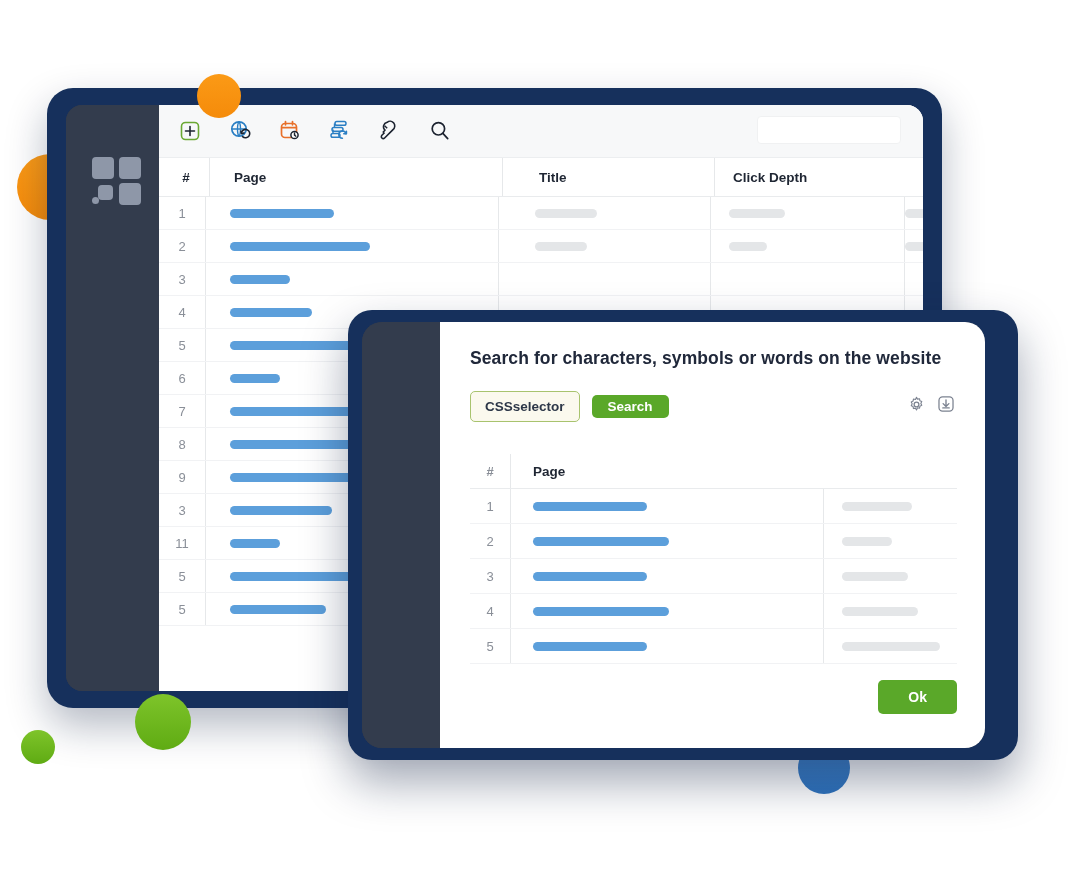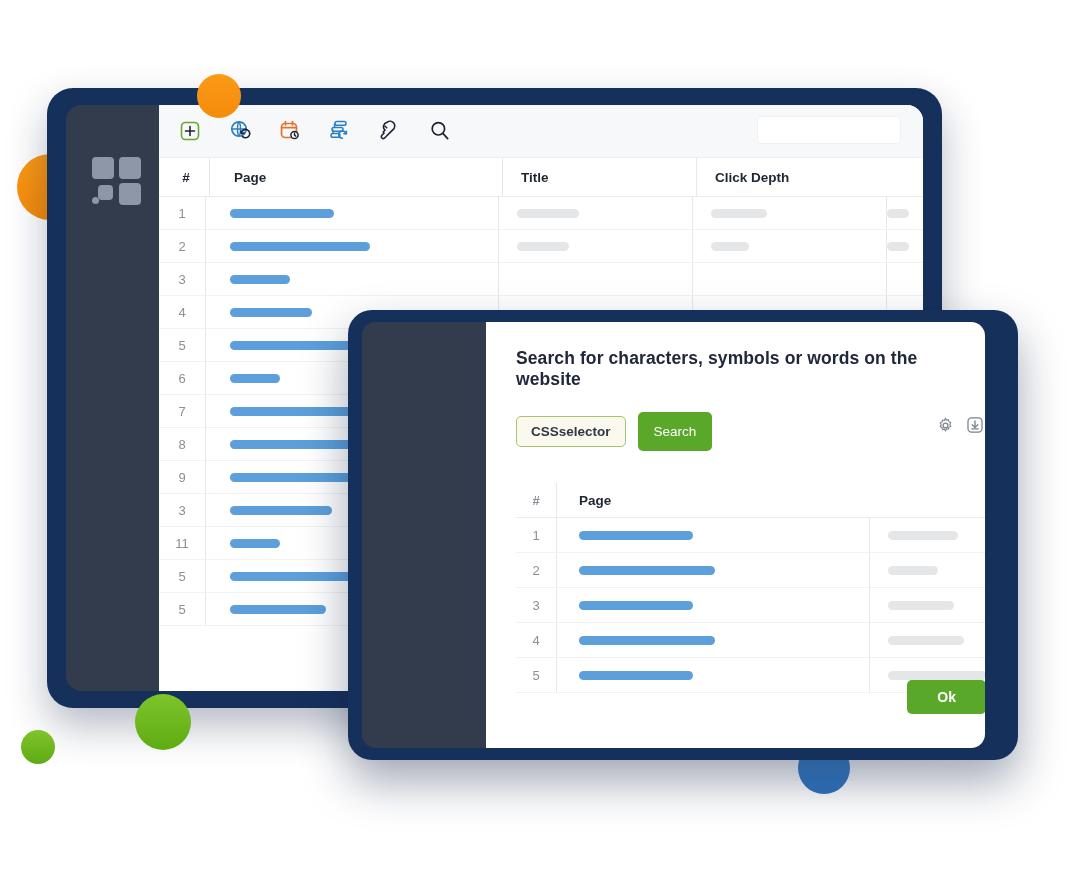--- a/index.html
+++ b/index.html
@@ -39,46 +39,46 @@
   .tb-search-box{position:absolute;right:22px;top:11px;width:142px;height:26px;
                  background:#ffffff;border-radius:4px;border:1px solid #f0f1f2;}
 
   
   .bk-table{width:100%;}
   .bk-head{display:flex;align-items:center;height:38px;padding:0 0 0 4px;
            border-bottom:1px solid #e9ebed;}
   .bk-row{display:flex;align-items:center;height:32px;border-bottom:1px solid #f1f2f4;}
   .c-idx{width:46px;flex:0 0 46px;text-align:center;color:#8a8f98;font-size:13px;}
   .c-page{flex:0 0 268px;border-left:1px solid #e6e8ea;padding-left:24px;height:100%;display:flex;align-items:center;}
-  .c-title{flex:0 0 175px;border-left:1px solid #e6e8ea;padding-left:18px;height:100%;display:flex;align-items:center;}
+  .c-title{flex:0 0 175px;border-left:1px solid #e6e8ea;padding-left:36px;height:100%;display:flex;align-items:center;}
   .c-http{flex:0 0 175px;border-left:1px solid #e6e8ea;padding-left:18px;height:100%;display:flex;align-items:center;}
   .c-depth{flex:1;border-left:1px solid #e6e8ea;padding-right:16px;height:100%;display:flex;align-items:center;justify-content:flex-end;}
   .bk-head .c-page,.bk-head .c-title,.bk-head .c-http,.bk-head .c-depth{align-items:center;}
   .th{font-size:13.5px;color:#1f2633;font-weight:700;}
   .bar{height:9px;border-radius:5px;background:#5c9fdb;}
   .skel{height:9px;border-radius:5px;background:#e4e6e8;}
 
   
   .win-front{position:absolute;left:348px;top:310px;width:670px;height:450px;
              background:#16305c;border-radius:24px;z-index:5;
              box-shadow:0 22px 46px rgba(10,25,60,.38);}
   .win-front-inner{position:absolute;left:14px;top:12px;width:623px;height:426px;
-                   background:#333c4d;border-radius:14px;overflow:hidden;display:flex;gap:46px;}
+                   background:#333c4d;border-radius:20px;overflow:hidden;display:flex;}
   .front-rail{width:78px;flex:0 0 78px;background:#333c4d;}
   .front-body{flex:1;background:#ffffff;padding:26px 28px 0 30px;position:relative;}
 
   .dlg-title{font-size:17.5px;font-weight:700;color:#20283a;letter-spacing:.1px;margin:0 0 22px 0;}
 
   .ctl-row{display:flex;align-items:center;gap:12px;margin-bottom:32px;position:relative;}
   .chip-selector{background:#fbf9ee;border:1px solid #a8c36e;border-radius:5px;
                  padding:7px 14px;font-size:13.5px;font-weight:700;color:#2d3748;}
   .chip-query{background:#fbeded;border:1px solid #f0dada;border-radius:5px;
               padding:7px 12px;font-size:13.5px;font-weight:700;color:#8b2e2e;}
   .btn-search{background:#5aa829;border:none;border-radius:5px;color:#fff;
-              padding:12px 16px;font-size:13.5px;font-weight:400;cursor:pointer;}
+              padding:4px 16px;font-size:13.5px;font-weight:700;cursor:pointer;}
   .ctl-icons{position:absolute;right:2px;top:4px;display:flex;gap:12px;align-items:center;}
 
   .dl-head{display:flex;align-items:center;height:34px;border-bottom:1px solid #e9ebed;}
   .dl-row{display:flex;align-items:center;height:34px;border-bottom:1px solid #f1f2f4;}
   .d-idx{width:40px;flex:0 0 40px;text-align:center;color:#8a8f98;font-size:13px;}
   .d-page{flex:0 0 290px;border-left:1px solid #e6e8ea;padding-left:22px;height:100%;display:flex;align-items:center;}
   .d-occ{flex:1;border-left:1px solid #e6e8ea;padding-left:18px;height:100%;display:flex;align-items:center;}
 
   .btn-ok{position:absolute;right:28px;bottom:34px;background:#5aa829;border:none;
           border-radius:5px;color:#fff;padding:9px 30px;font-size:14px;font-weight:700;cursor:pointer;}

